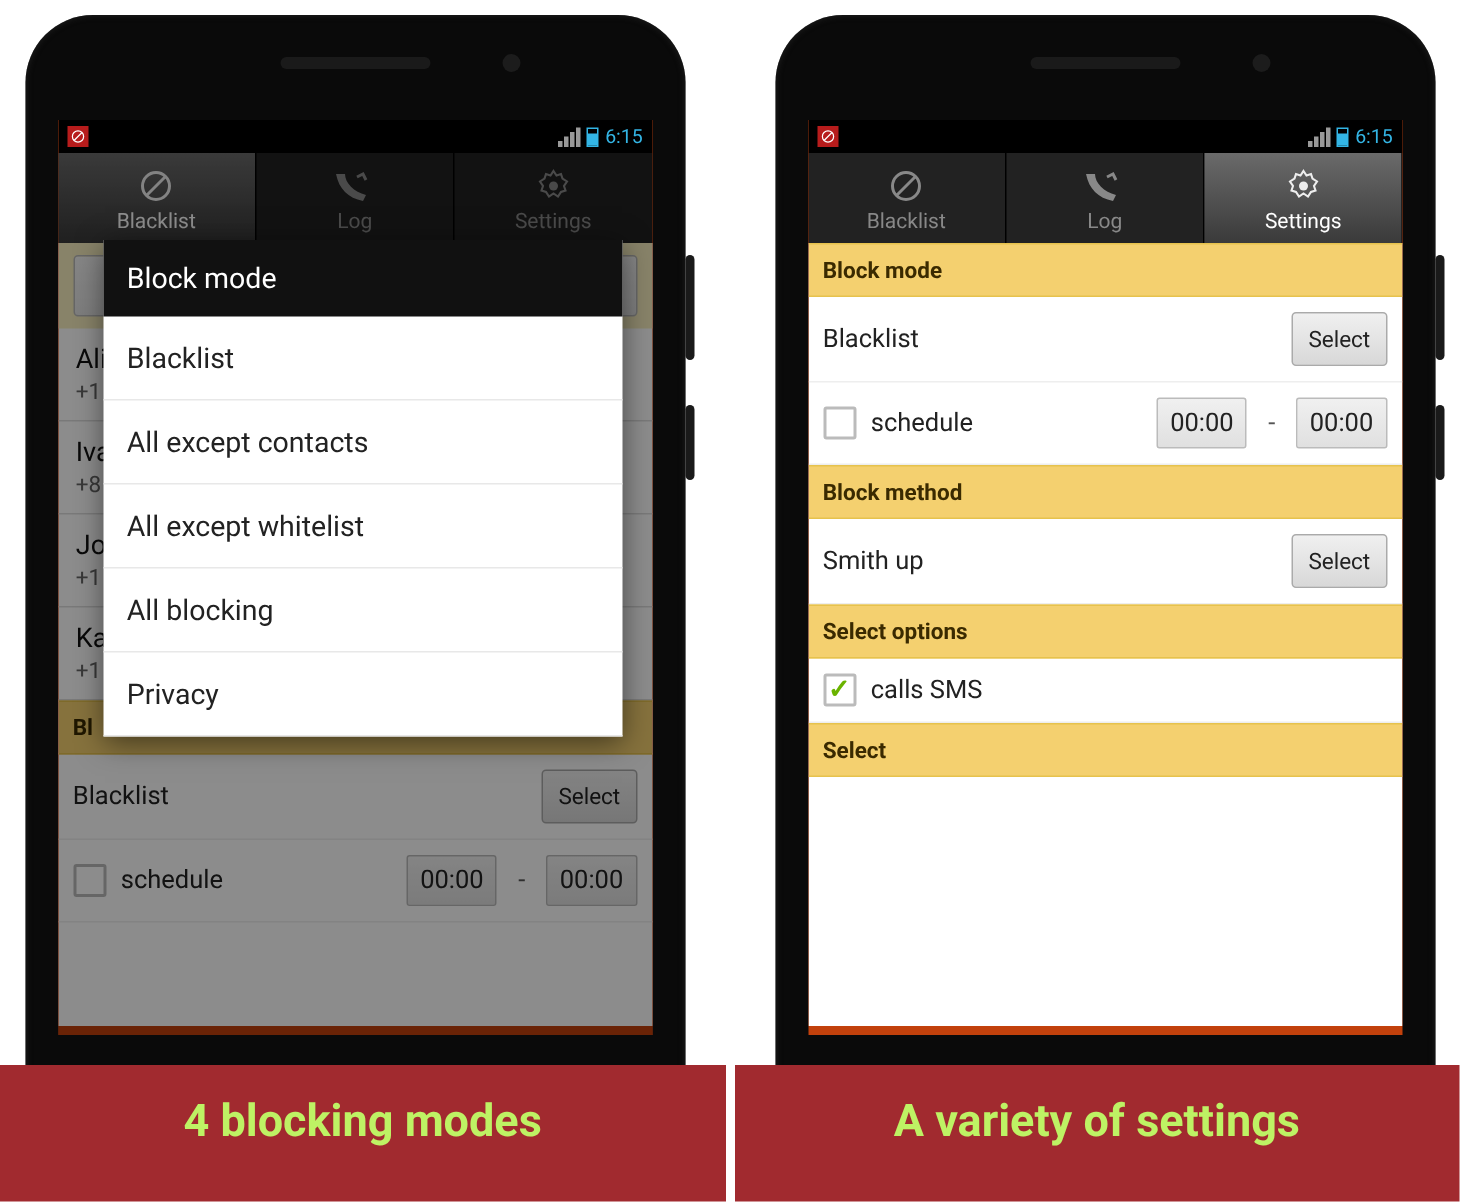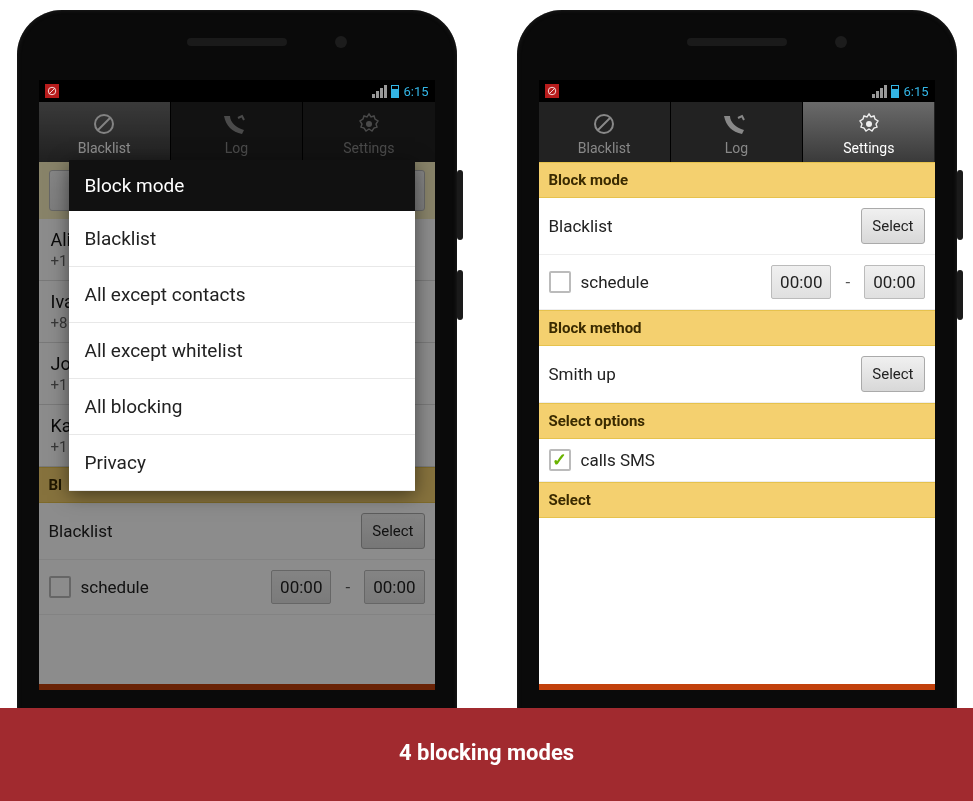--- a/index.html
+++ b/index.html
@@ -240,25 +240,25 @@
     position: absolute;
     bottom: 0; left: 0; right: 0;
     display: flex;
     gap: 6px;
     z-index: 30;
   }
   .caption {
     flex: 1;
     background: #a52a2a;
     background: #a12a2f;
-    color: #ffffff;
+    color: #bef264;
     font-weight: 700;
-    font-size: 22px;
+    font-size: 30px;
     text-align: center;
-    padding: 32px 0 36px;
+    padding: 20px 0 36px;
   }
 </style>
 </head>
 <body>
 
 <div class="stage">
 
   <div class="phone">
     <div class="cam-dot"></div>
     <div class="side-btn a"></div>
@@ -446,13 +446,14 @@
 
         <div class="section-hdr">Select</div>
       </div>
     </div>
   </div>
 
 </div>
 
 <div class="captions">
   <div class="caption">4 blocking modes</div>
+  <div class="caption">A variety of settings</div>
 </div>
 
 </body></html>

